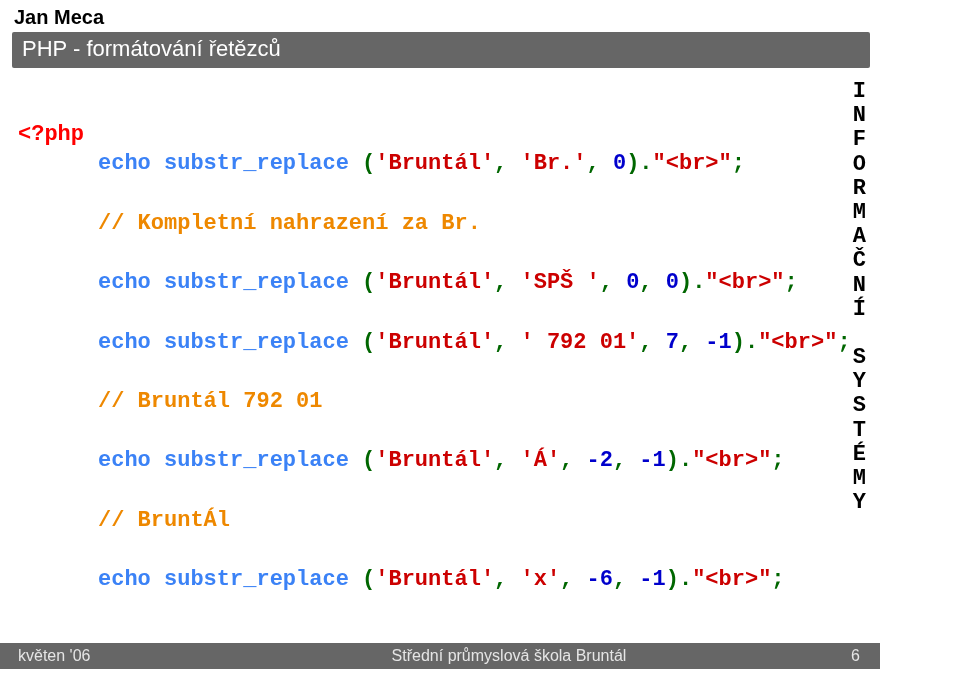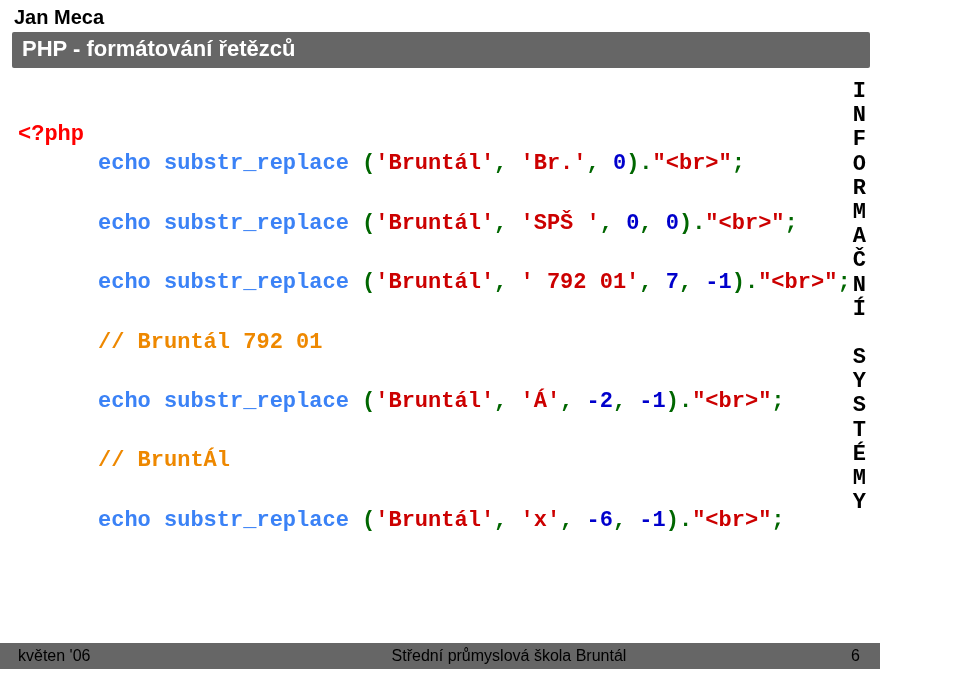--- a/index.html
+++ b/index.html
@@ -24,21 +24,20 @@
     font-weight: bold;
     margin: 0 0 3px 2px;
     color: #000;
   }
   .title-bar {
     background: #666666;
     color: #fff;
     font-size: 22px;
     padding: 4px 10px 6px 10px;
     border-radius: 2px;
-    font-weight: bold;
   }
   .body {
     position: relative;
     padding: 22px 6px 0 6px;
   }
   .examples-label {
     font-size: 30px;
     color: #555;
     margin: 0 0 18px 0;
   }
@@ -70,21 +69,21 @@
     white-space: pre;
   }
 
   .footer {
     position: absolute;
     left: 0;
     right: 0;
     bottom: 10px;
     height: 26px;
     background: #666666;
-    color: #000000;
+    color: #e5e5e5;
     font-size: 16px;
     display: flex;
     align-items: center;
   }
   .footer .f-left {
     padding-left: 18px;
     width: 200px;
     text-align: left;
   }
   .footer .f-center {
@@ -104,20 +103,21 @@
 
   <div class="author">Jan Meca</div>
 
   <div class="title-bar">PHP - formátování řetězců</div>
 
   <div class="body">
 
     <div class="code">
 <span class="tk-tag">&lt;?php</span>
 <div class="indent"><span class="tk-kw">echo</span><span> </span><span class="tk-kw">substr_replace</span><span class="tk-punct"> (</span><span class="tk-str">'Bruntál'</span><span class="tk-punct">, </span><span class="tk-str">'Br.'</span><span class="tk-punct">, </span><span class="tk-num">0</span><span class="tk-punct">).</span><span class="tk-str">"&lt;br&gt;"</span><span class="tk-punct">;</span></div>
+<div class="indent tk-comment">// Kompletní nahrazení za Br.</div>
 <div class="indent"><span class="tk-kw">echo</span><span> </span><span class="tk-kw">substr_replace</span><span class="tk-punct"> (</span><span class="tk-str">'Bruntál'</span><span class="tk-punct">, </span><span class="tk-str">'SPŠ '</span><span class="tk-punct">, </span><span class="tk-num">0</span><span class="tk-punct">, </span><span class="tk-num">0</span><span class="tk-punct">).</span><span class="tk-str">"&lt;br&gt;"</span><span class="tk-punct">;</span></div>
 <div class="indent"><span class="tk-kw">echo</span><span> </span><span class="tk-kw">substr_replace</span><span class="tk-punct"> (</span><span class="tk-str">'Bruntál'</span><span class="tk-punct">, </span><span class="tk-str">' 792 01'</span><span class="tk-punct">, </span><span class="tk-num">7</span><span class="tk-punct">, </span><span class="tk-num">-1</span><span class="tk-punct">).</span><span class="tk-str">"&lt;br&gt;"</span><span class="tk-punct">;</span></div>
 <div class="indent tk-comment">// Bruntál 792 01</div>
 <div class="indent"><span class="tk-kw">echo</span><span> </span><span class="tk-kw">substr_replace</span><span class="tk-punct"> (</span><span class="tk-str">'Bruntál'</span><span class="tk-punct">, </span><span class="tk-str">'Á'</span><span class="tk-punct">, </span><span class="tk-num">-2</span><span class="tk-punct">, </span><span class="tk-num">-1</span><span class="tk-punct">).</span><span class="tk-str">"&lt;br&gt;"</span><span class="tk-punct">;</span></div>
 <div class="indent tk-comment">// BruntÁl</div>
 <div class="indent"><span class="tk-kw">echo</span><span> </span><span class="tk-kw">substr_replace</span><span class="tk-punct"> (</span><span class="tk-str">'Bruntál'</span><span class="tk-punct">, </span><span class="tk-str">'x'</span><span class="tk-punct">, </span><span class="tk-num">-6</span><span class="tk-punct">, </span><span class="tk-num">-1</span><span class="tk-punct">).</span><span class="tk-str">"&lt;br&gt;"</span><span class="tk-punct">;</span></div>
 
 
     </div>
   </div>

